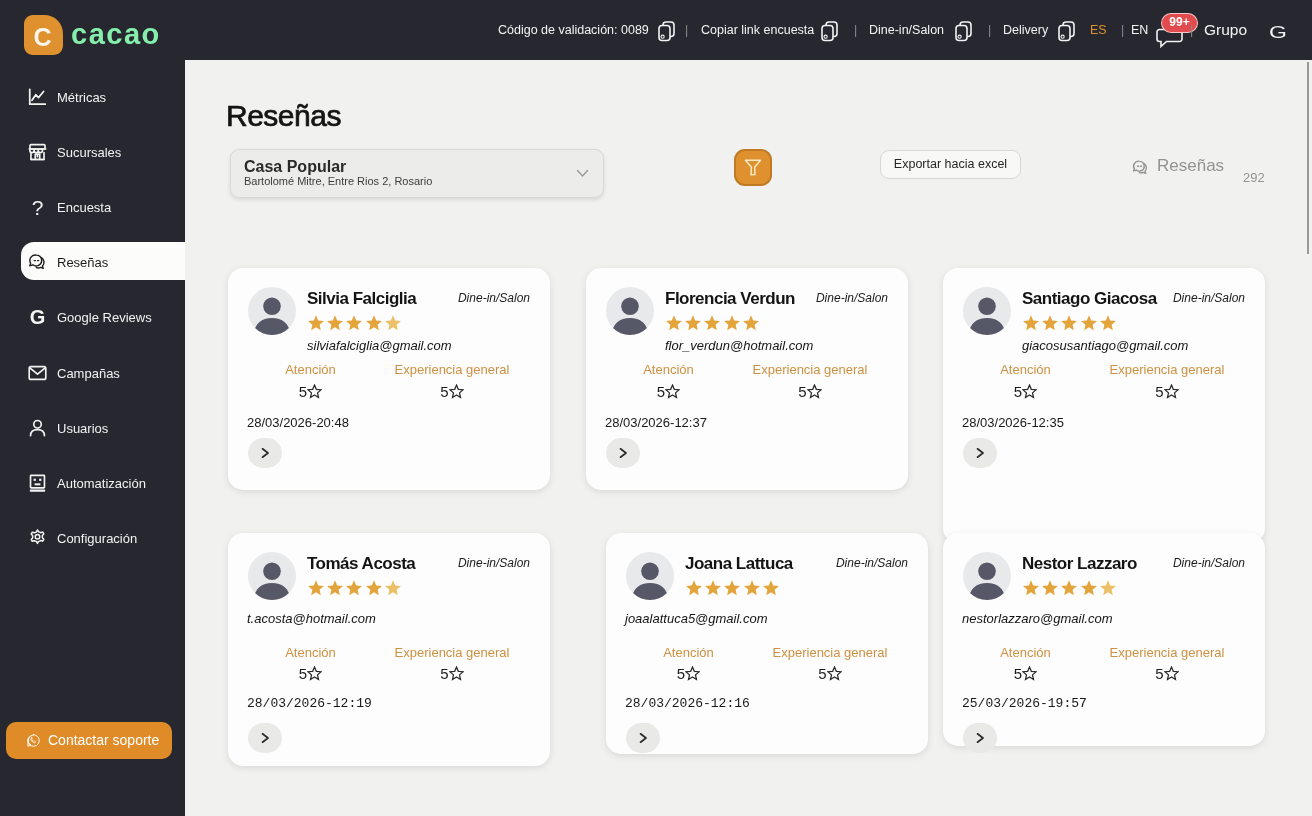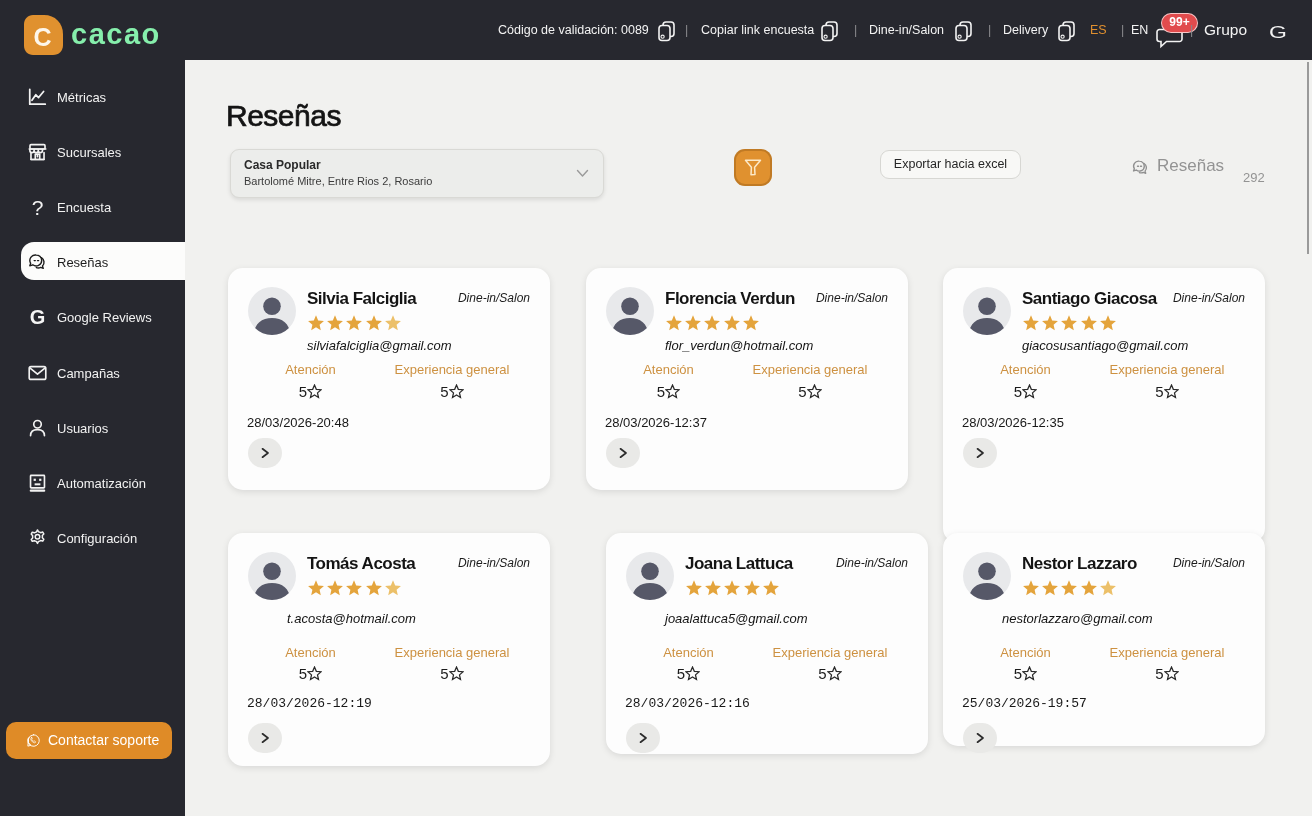--- a/index.html
+++ b/index.html
@@ -14,21 +14,21 @@
   #sidebar { position:absolute; left:0; top:0; width:185px; height:816px; background:#27282f; }
   .mitem { position:absolute; left:0; width:185px; height:38px; color:#f2f2f2; font-size:13px; }
   .mitem .lbl { position:absolute; left:57px; top:50%; transform:translateY(-50%);text-align:right; }
   .mitem .ic { position:absolute; left:27px; top:50%; transform:translateY(-50%); width:21px; height:21px; }
   #active-pill { position:absolute; left:21px; top:242px; width:164px; height:38px; background:#fcfcfb; border-radius:13px 0 0 13px; }
   #soporte { position:absolute; left:6px; top:722px; width:166px; height:37px; background:#df8b27; border-radius:10px; color:#fff; font-size:14.5px; white-space:nowrap; }
   
   #main { position:absolute; left:185px; top:60px; width:1127px; height:756px; background:#f1f1ef; }
   #title { position:absolute; left:41px; top:38px; font-size:30px; line-height:36px; font-weight:normal; color:#141414; letter-spacing:-0.5px; -webkit-text-stroke:0.7px #141414; }
   #dropdown { position:absolute; left:45px; top:89px; width:374px; height:49px; background:#ecedeb; border:1px solid #d9d9d5; border-radius:9px; box-shadow:0 2px 4px rgba(0,0,0,0.10); }
-  #dropdown .l1 { position:absolute; left:13px; top:8px; font-size:12px; font-weight:bold; color:#2a2a2a; }
+  #dropdown .l1 { position:absolute; left:13px; top:8px; font-size:16px; font-weight:bold; color:#2a2a2a; }
   #dropdown .l2 { position:absolute; left:13px; top:25px; font-size:11px; color:#3c3c3c; }
   #filterbtn { position:absolute; left:549px; top:89px; width:38px; height:37px; background:#e0912f; border-radius:11px; box-shadow:inset 0 0 0 2px rgba(110,64,10,0.28); }
   #exportbtn { position:absolute; left:695px; top:90px; width:141px; height:29px; background:#f8f8f6; border:1px solid #d7d7d3; border-radius:9px; font-size:12.5px; color:#262626; text-align:center; line-height:27px; }
   #counter { position:absolute; left:943px; top:95px; color:#939393; }
   
   .card { position:absolute; width:322px; background:#fdfdfd; border-radius:15px; box-shadow:0 2px 7px rgba(0,0,0,0.10); }
   .card .avatar { position:absolute; left:20px; top:19px; width:48px; height:48px; }
   .card .name  { position:absolute; left:79px; top:22px; font-size:17px; line-height:17px; letter-spacing:-0.5px; font-weight:bold; color:#141414; white-space:nowrap; }
   .card .chan  { position:absolute; right:20px; top:24px; font-size:12px; line-height:13px; font-style:italic; color:#1b1b1b; }
   .card .stars { position:absolute; left:79px; top:46px; }
@@ -41,21 +41,21 @@
   .card .nextb { position:absolute; left:20px; width:34px; height:30px; background:#e9e9e7; border-radius:15px; }
   .card .nextb svg { position:absolute; left:11px; top:8px; }
   
   .r1 .email { left:79px; top:71px; }
   .r1 .lab1  { left:20px;  width:125px; top:95px; }
   .r1 .lab2  { left:144px; width:160px; top:95px; }
   .r1 .rat1  { left:20px;  width:125px; top:116px; }
   .r1 .rat2  { left:144px; width:160px; top:116px; }
   .r1 .date  { top:148px; }
   .r1 .nextb { top:170px; }
-  .r2 .email { left:19px; top:79px;margin-left:40px; }
+  .r2 .email { left:19px; top:79px; }
   .r2 .lab1  { left:20px;  width:125px; top:113px; }
   .r2 .lab2  { left:144px; width:160px; top:113px; }
   .r2 .rat1  { left:20px;  width:125px; top:133px; }
   .r2 .rat2  { left:144px; width:160px; top:133px; }
   .r2 .date  { top:164px;font-family:Liberation Mono, monospace; }
   .r2 .nextb { top:190px; }
   #scrollthumb { position:absolute; left:1307px; top:62px; width:2px; height:192px; background:#9a9a9a; }
 </style>
 </head>
 <body>

